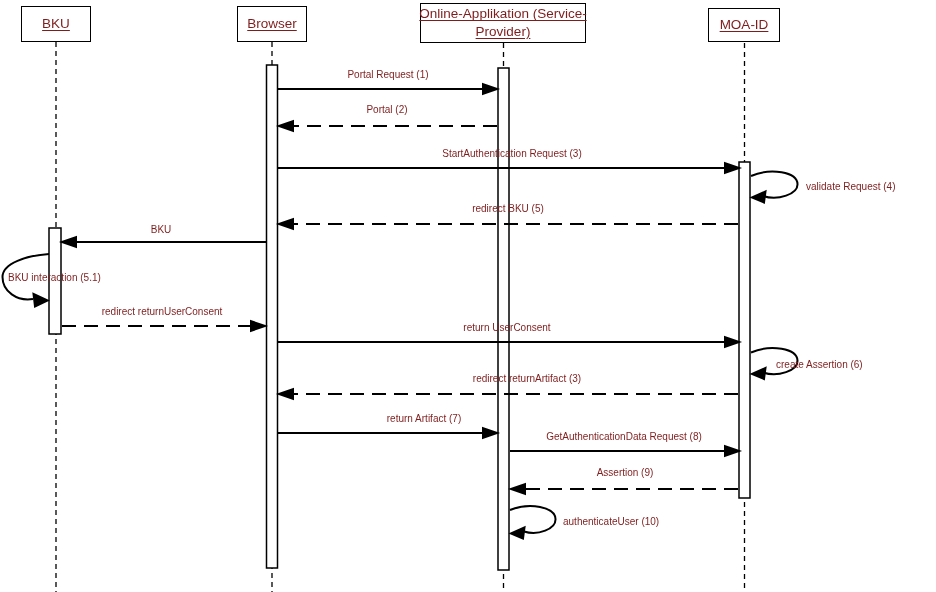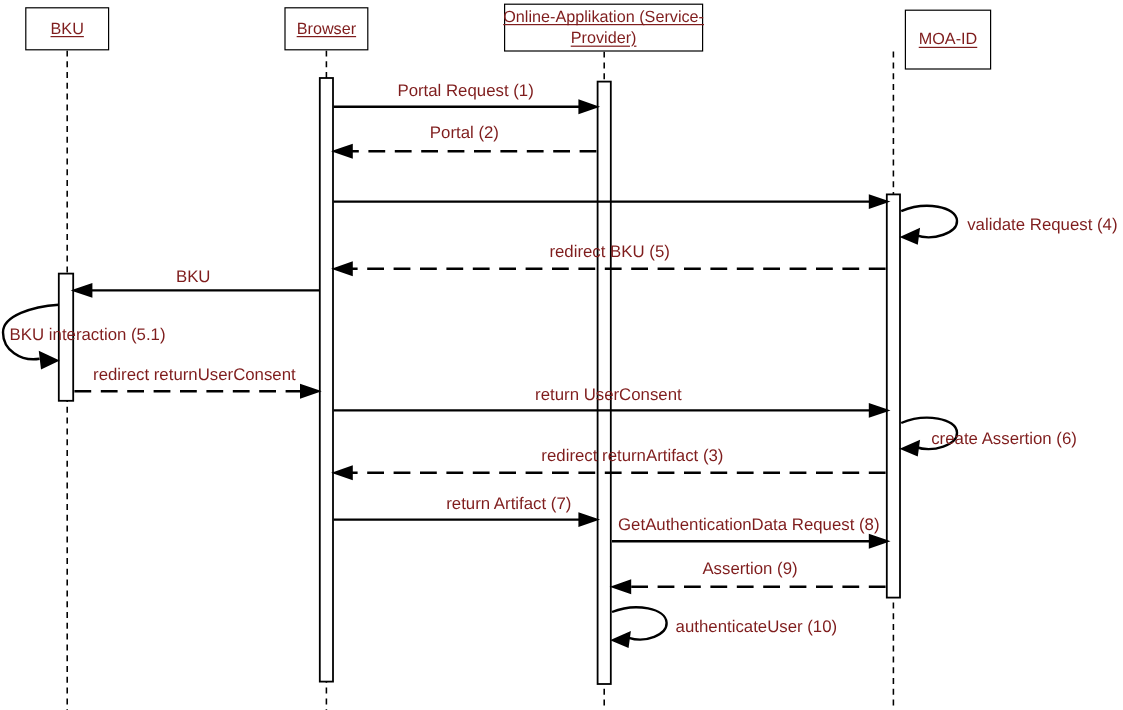--- a/index.html
+++ b/index.html
@@ -7,21 +7,21 @@
     position:relative; width:936px; height:592px; background:#ffffff;
     font-family:"Liberation Sans", sans-serif; color:#7f1d1d; overflow:hidden;
   }
   .canvas svg { position:absolute; left:0; top:0; }
   .pbox {
     position:absolute; border:1.7px solid #000; background:#fff;
     display:flex; flex-direction:column; align-items:center; justify-content:center;
     font-size:13.5px; text-align:center; line-height:1.3; box-sizing:border-box;
   }
   .pbox span { text-decoration:underline; text-underline-offset:2px; white-space:nowrap; }
-  .lbl { position:absolute; font-size:14px; white-space:nowrap; line-height:1; }
+  .lbl { position:absolute; font-size:10px; white-space:nowrap; line-height:1; }
   .lbl.c { transform:translate(-50%,-50%); }
   .lbl.l { transform:translateY(-50%); }
 </style>
 </head>
 <body>
 
 <div class="canvas">
 
   <svg width="936" height="592" viewBox="0 0 936 592">
 
@@ -125,26 +125,27 @@
 
   <div class="pbox" style="left:237px; top:6px; width:70px; height:36px;">
     <span>Browser</span>
   </div>
 
   <div class="pbox" style="left:420px; top:3px; width:166px; height:40px;">
     <span>Online-Applikation (Service-</span>
     <span>Provider)</span>
   </div>
 
-  <div class="pbox" style="left:708px; top:8px; width:72px; height:50px;margin-left:46px;">
+  <div class="pbox" style="left:708px; top:8px; width:72px; height:34px;">
     <span>MOA-ID</span>
   </div>
 
   <div class="lbl c" style="left:388px; top:75px;">Portal Request (1)</div>
   <div class="lbl c" style="left:387px; top:110px;">Portal (2)</div>
+  <div class="lbl c" style="left:512px; top:154px;">StartAuthentication Request (3)</div>
   <div class="lbl l" style="left:806px; top:187px;text-align:right;">validate Request (4)</div>
   <div class="lbl c" style="left:508px; top:209px;">redirect BKU (5)</div>
   <div class="lbl c" style="left:161px; top:230px;">BKU</div>
   <div class="lbl l" style="left:8px;   top:278px;">BKU interaction (5.1)</div>
   <div class="lbl c" style="left:162px; top:312px;">redirect returnUserConsent</div>
   <div class="lbl c" style="left:507px; top:328px;">return UserConsent</div>
   <div class="lbl l" style="left:776px; top:365px;">create Assertion (6)</div>
   <div class="lbl c" style="left:527px; top:379px;">redirect returnArtifact (3)</div>
   <div class="lbl c" style="left:387px; top:419px;margin-left:37px;">return Artifact (7)</div>
   <div class="lbl c" style="left:624px; top:437px;">GetAuthenticationData Request (8)</div>

